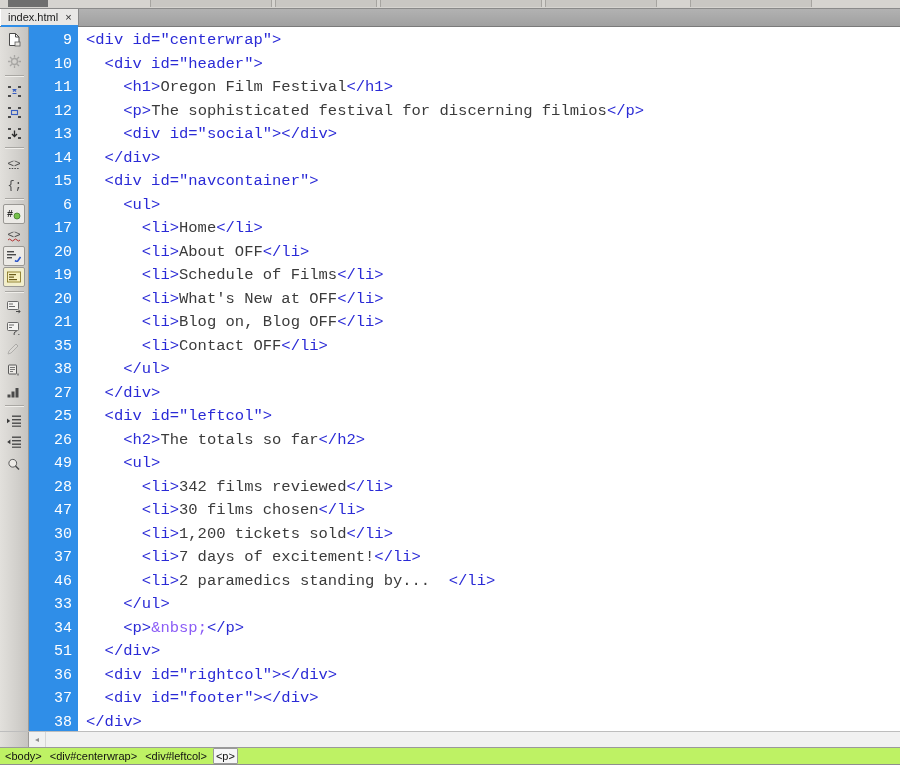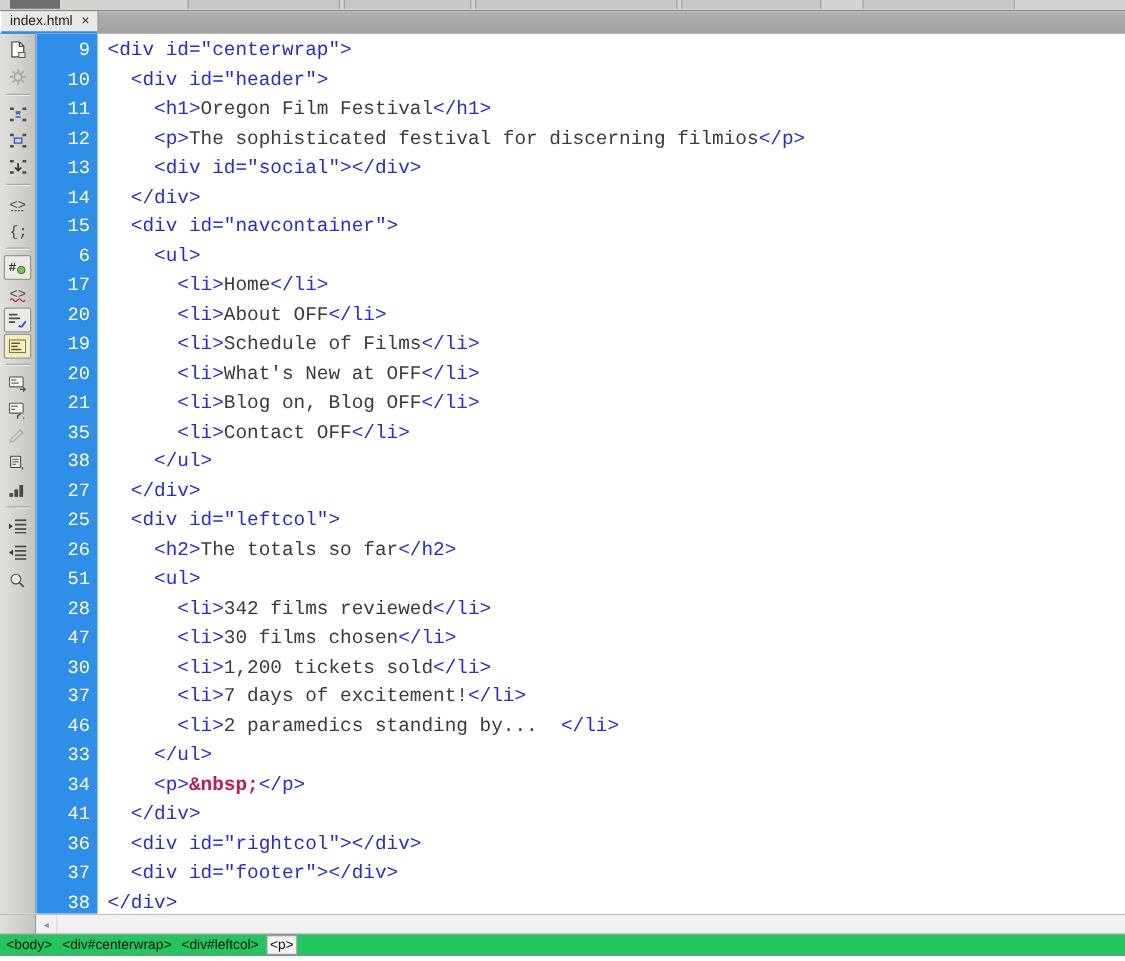--- a/index.html
+++ b/index.html
@@ -163,21 +163,21 @@
     padding-left: 8px;
     white-space: pre;
     color: #2a2a2a;
     box-sizing: border-box;
     overflow: hidden;
     min-width: 0;
   }
   .codetext .ln { height: 23.5px; }
   .tk-tag  { color: #2a2ad6; }
   .tk-txt  { color: #3b3b3b; }
-  .tk-ent  { color: #be185d; font-weight: bold; }
+  .tk-ent  { color: #8b5cf6; font-weight: normal; }
 
   
   .rightgap { width: 0px; flex: 0 0 0px; }
 
   
   .hscroll {
     height: 16px;
     flex: 0 0 16px;
     background: #ececec;
     border-top: 1px solid #bdbdbd;
@@ -204,21 +204,21 @@
   .hs-track {
     flex: 1 1 auto;
     background: #f1f1f1;
     box-sizing: border-box;
   }
 
   
   .statusbar {
     height: 18px;
     flex: 0 0 18px;
-    background: #22c55e;
+    background: #bef264;
     border-top: 1px solid #9a9a9a;
     border-bottom: 1px solid #8e8e8e;
     display: flex;
     align-items: center;
     padding-left: 3px;
     box-sizing: border-box;
     font-size: 11px;
     color: #111111;
     gap: 4px;
   }
@@ -477,29 +477,29 @@
           <div>17</div>
           <div>20</div>
           <div>19</div>
           <div>20</div>
           <div>21</div>
           <div>35</div>
           <div>38</div>
           <div>27</div>
           <div>25</div>
           <div>26</div>
-          <div>51</div>
+          <div>49</div>
           <div>28</div>
           <div>47</div>
           <div>30</div>
           <div>37</div>
           <div>46</div>
           <div>33</div>
           <div>34</div>
-          <div>41</div>
+          <div>51</div>
           <div>36</div>
           <div>37</div>
           <div>38</div>
         </div>
       <div class="codetext"><div class="ln"><span class="tk-tag">&lt;div id="centerwrap"&gt;</span></div><div class="ln"><span class="tk-tag">  &lt;div id="header"&gt;</span></div><div class="ln"><span class="tk-tag">    &lt;h1&gt;</span><span class="tk-txt">Oregon Film Festival</span><span class="tk-tag">&lt;/h1&gt;</span></div><div class="ln"><span class="tk-tag">    &lt;p&gt;</span><span class="tk-txt">The sophisticated festival for discerning filmios</span><span class="tk-tag">&lt;/p&gt;</span></div><div class="ln"><span class="tk-tag">    &lt;div id="social"&gt;&lt;/div&gt;</span></div><div class="ln"><span class="tk-tag">  &lt;/div&gt;</span></div><div class="ln"><span class="tk-tag">  &lt;div id="navcontainer"&gt;</span></div><div class="ln"><span class="tk-tag">    &lt;ul&gt;</span></div><div class="ln"><span class="tk-tag">      &lt;li&gt;</span><span class="tk-txt">Home</span><span class="tk-tag">&lt;/li&gt;</span></div><div class="ln"><span class="tk-tag">      &lt;li&gt;</span><span class="tk-txt">About OFF</span><span class="tk-tag">&lt;/li&gt;</span></div><div class="ln"><span class="tk-tag">      &lt;li&gt;</span><span class="tk-txt">Schedule of Films</span><span class="tk-tag">&lt;/li&gt;</span></div><div class="ln"><span class="tk-tag">      &lt;li&gt;</span><span class="tk-txt">What's New at OFF</span><span class="tk-tag">&lt;/li&gt;</span></div><div class="ln"><span class="tk-tag">      &lt;li&gt;</span><span class="tk-txt">Blog on, Blog OFF</span><span class="tk-tag">&lt;/li&gt;</span></div><div class="ln"><span class="tk-tag">      &lt;li&gt;</span><span class="tk-txt">Contact OFF</span><span class="tk-tag">&lt;/li&gt;</span></div><div class="ln"><span class="tk-tag">    &lt;/ul&gt;</span></div><div class="ln"><span class="tk-tag">  &lt;/div&gt;</span></div><div class="ln"><span class="tk-tag">  &lt;div id="leftcol"&gt;</span></div><div class="ln"><span class="tk-tag">    &lt;h2&gt;</span><span class="tk-txt">The totals so far</span><span class="tk-tag">&lt;/h2&gt;</span></div><div class="ln"><span class="tk-tag">    &lt;ul&gt;</span></div><div class="ln"><span class="tk-tag">      &lt;li&gt;</span><span class="tk-txt">342 films reviewed</span><span class="tk-tag">&lt;/li&gt;</span></div><div class="ln"><span class="tk-tag">      &lt;li&gt;</span><span class="tk-txt">30 films chosen</span><span class="tk-tag">&lt;/li&gt;</span></div><div class="ln"><span class="tk-tag">      &lt;li&gt;</span><span class="tk-txt">1,200 tickets sold</span><span class="tk-tag">&lt;/li&gt;</span></div><div class="ln"><span class="tk-tag">      &lt;li&gt;</span><span class="tk-txt">7 days of excitement!</span><span class="tk-tag">&lt;/li&gt;</span></div><div class="ln"><span class="tk-tag">      &lt;li&gt;</span><span class="tk-txt">2 paramedics standing by...  </span><span class="tk-tag">&lt;/li&gt;</span></div><div class="ln"><span class="tk-tag">    &lt;/ul&gt;</span></div><div class="ln"><span class="tk-tag">    &lt;p&gt;</span><span class="tk-ent">&amp;nbsp;</span><span class="tk-tag">&lt;/p&gt;</span></div><div class="ln"><span class="tk-tag">  &lt;/div&gt;</span></div><div class="ln"><span class="tk-tag">  &lt;div id="rightcol"&gt;&lt;/div&gt;</span></div><div class="ln"><span class="tk-tag">  &lt;div id="footer"&gt;&lt;/div&gt;</span></div><div class="ln"><span class="tk-tag">&lt;/div&gt;</span></div></div>
     </div>
     <div class="rightgap"></div>
   </div>
 
   <div class="hscroll">

